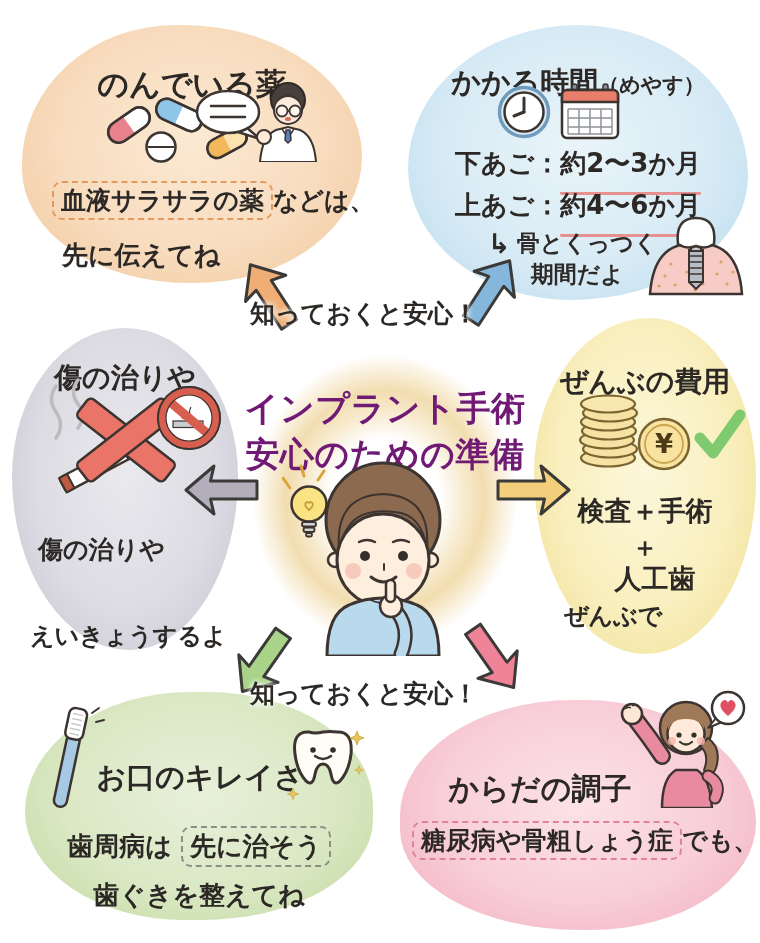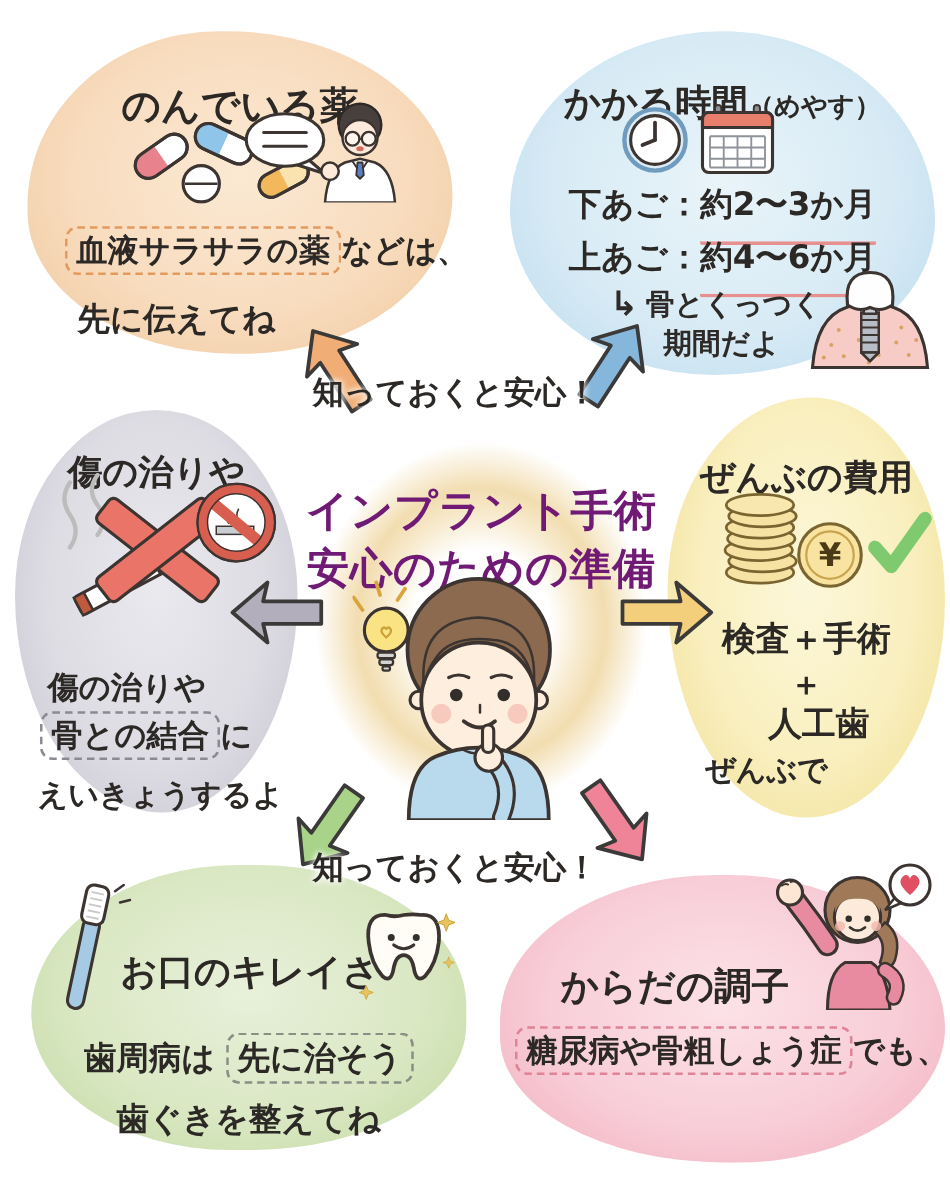--- a/index.html
+++ b/index.html
@@ -165,21 +165,20 @@
         <rect x="-16" y="3" width="30" height="6.5" fill="#c9ccd0" stroke="#3c3430" stroke-width="1.2"></rect>
         <line x1="6" y1="3" x2="6" y2="9.5" stroke="#3c3430" stroke-width="1.2"></line>
         <path d="M-6,-9 q-3,5 0,10 M2,-11 q-3,5 0,10" stroke="#3c3430" stroke-width="1.2" fill="none"></path>
         <circle r="27" fill="none" stroke="#d85f50" stroke-width="8"></circle>
         <rect x="-27" y="-4.5" width="54" height="9" transform="rotate(40)" fill="#d85f50"></rect>
         <circle r="31" fill="none" stroke="#3c3430" stroke-width="1.8"></circle>
         <circle r="23" fill="none" stroke="#3c3430" stroke-width="1.2"></circle>
       </g>
     </svg>
     <p class="b-line" style="left:26px;top:180px">傷の治りや</p>
-    <p class="b-line" style="left:20px;top:216px"><span class="hl" style="border-color:#8a8a92">骨との結合</span><span>に</span></p>
     <p class="b-line" style="left:18px;top:268px;font-size:24px">えいきょうするよ</p>
   </section>
 
   <section class="bubble b-cost">
     <h2 class="b-title" style="left:0;right:0;top:22px;text-align:center;font-size:28px">ぜんぶの費用</h2>
     <svg class="abs" style="left:28px;top:68px" width="190" height="88" viewBox="0 0 190 88">
       <g>
         <ellipse cx="46" cy="72" rx="27" ry="8.5" fill="#f6e3a4" stroke="#7a6430" stroke-width="2.2"></ellipse>
         <ellipse cx="48" cy="63" rx="27" ry="8.5" fill="#f6e3a4" stroke="#7a6430" stroke-width="2.2"></ellipse>
         <ellipse cx="45" cy="54" rx="27" ry="8.5" fill="#f6e3a4" stroke="#7a6430" stroke-width="2.2"></ellipse>

